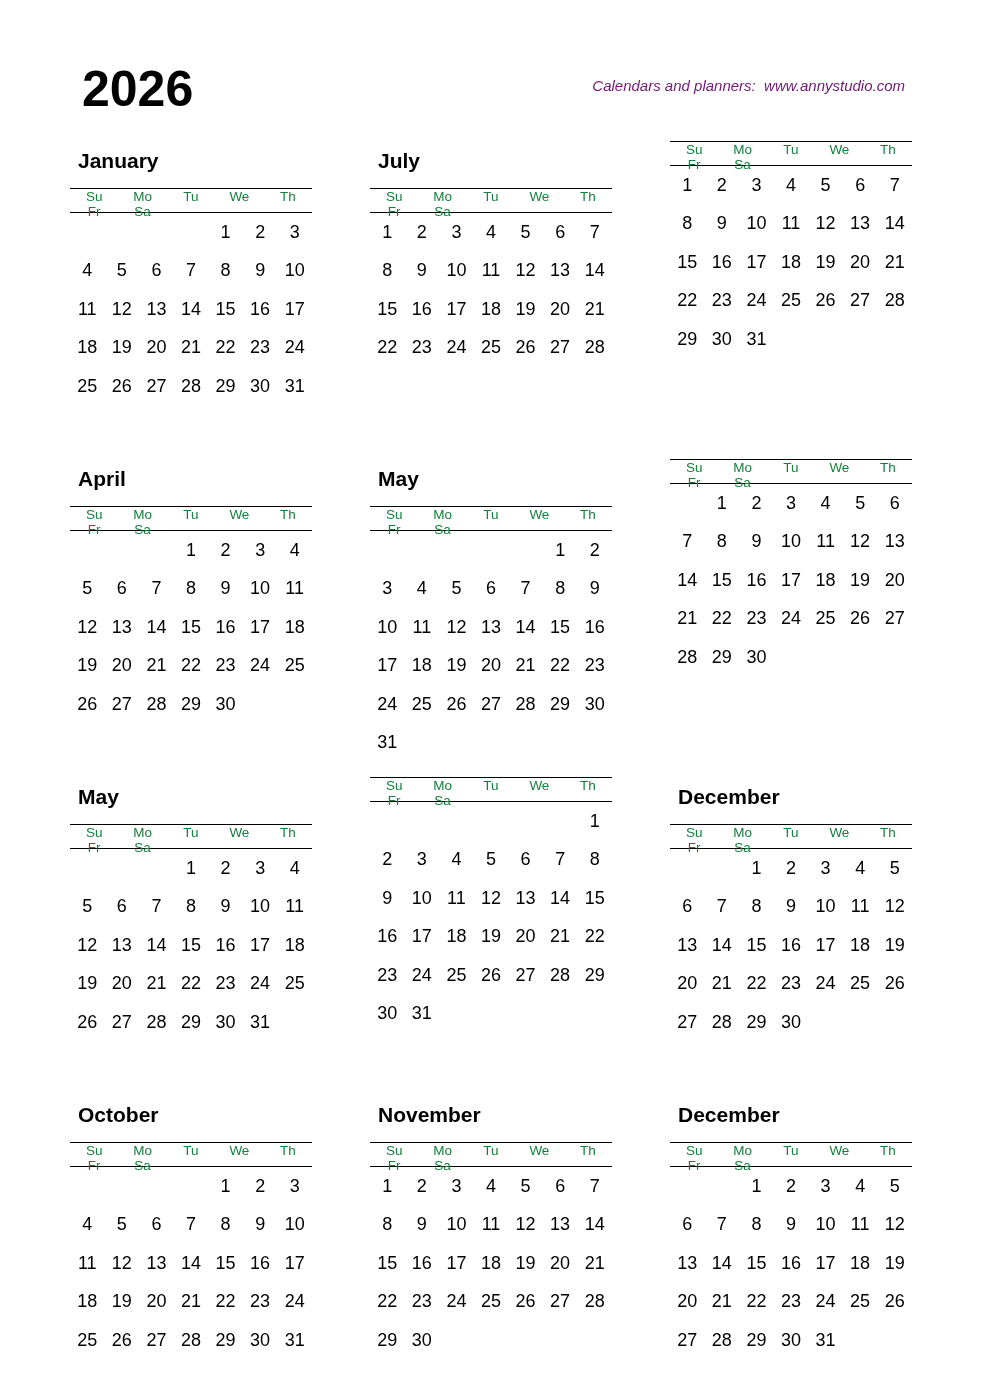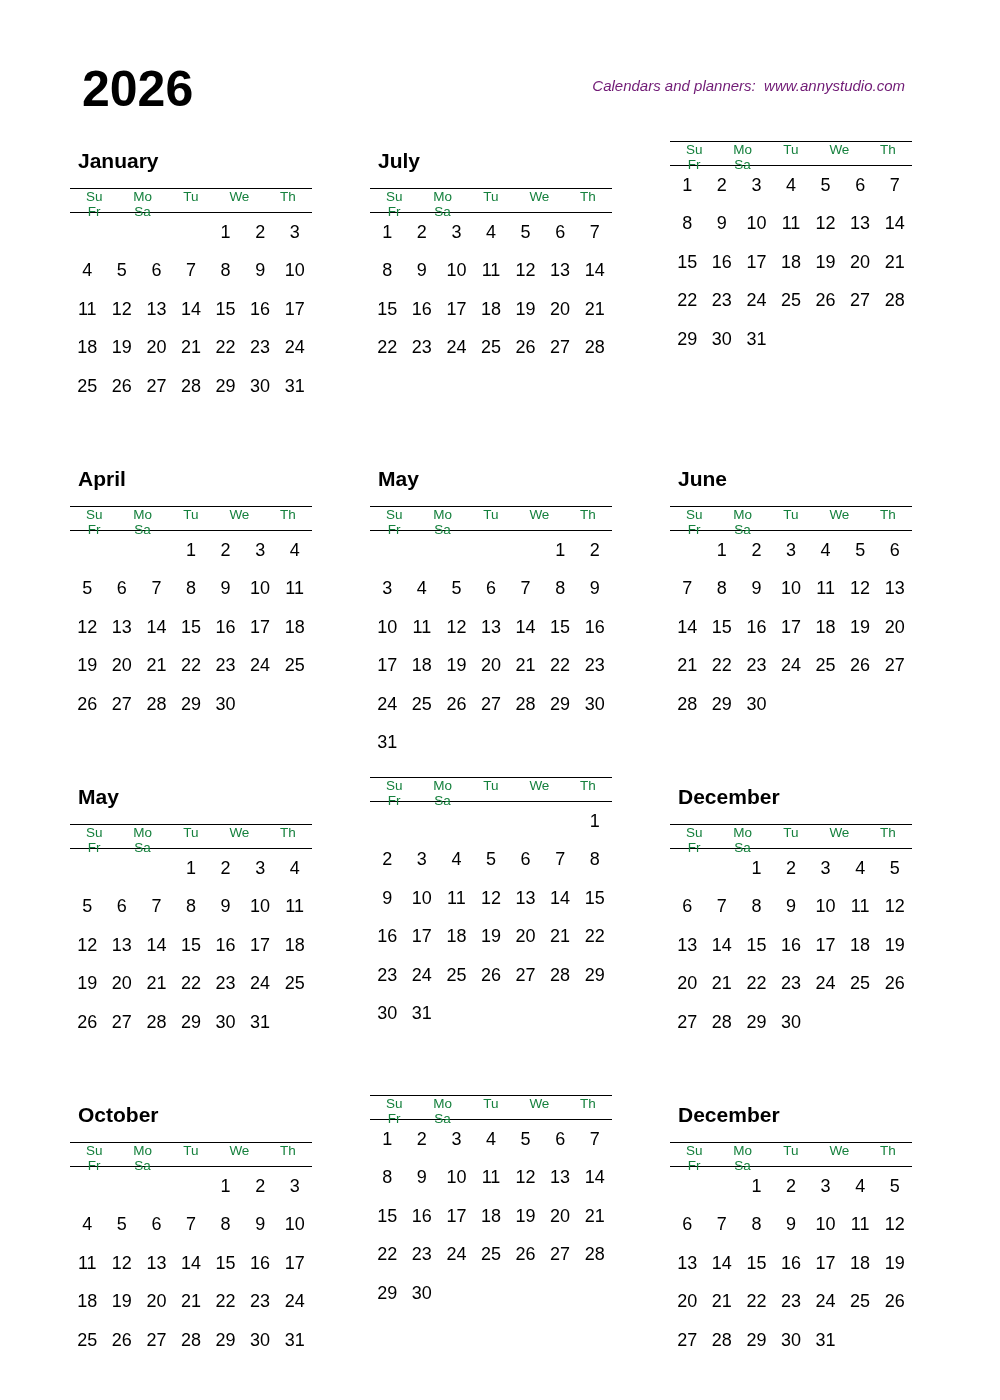--- a/index.html
+++ b/index.html
@@ -297,21 +297,20 @@
           <span class="day">31</span>
           <span class="empty"></span>
           <span class="empty"></span>
           <span class="empty"></span>
           <span class="empty"></span>
           <span class="empty"></span>
           <span class="empty"></span>
         </div>
       </section>
       <section class="month">
-        <h2 class="month-name">June</h2>
         <div class="weekday-row">
           <span class="wd">Su</span>
           <span class="wd">Mo</span>
           <span class="wd">Tu</span>
           <span class="wd">We</span>
           <span class="wd">Th</span>
           <span class="wd">Fr</span>
           <span class="wd">Sa</span>
         </div>
         <div class="weeks">
@@ -548,20 +547,21 @@
           <span class="day">25</span>
           <span class="day">26</span>
           <span class="day">27</span>
           <span class="day">28</span>
           <span class="day">29</span>
           <span class="day">30</span>
           <span class="day">31</span>
         </div>
       </section>
       <section class="month">
+        <h2 class="month-name">November</h2>
         <div class="weekday-row">
           <span class="wd">Su</span>
           <span class="wd">Mo</span>
           <span class="wd">Tu</span>
           <span class="wd">We</span>
           <span class="wd">Th</span>
           <span class="wd">Fr</span>
           <span class="wd">Sa</span>
         </div>
         <div class="weeks">

